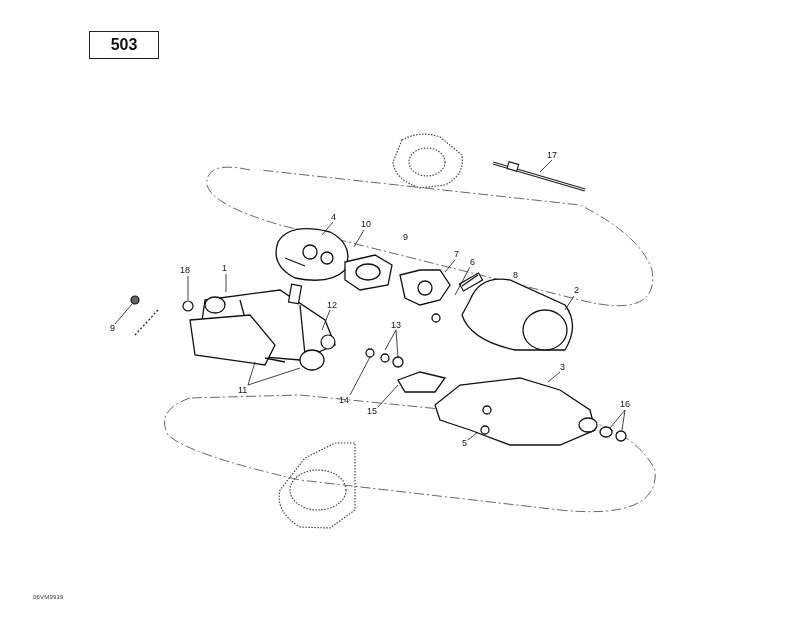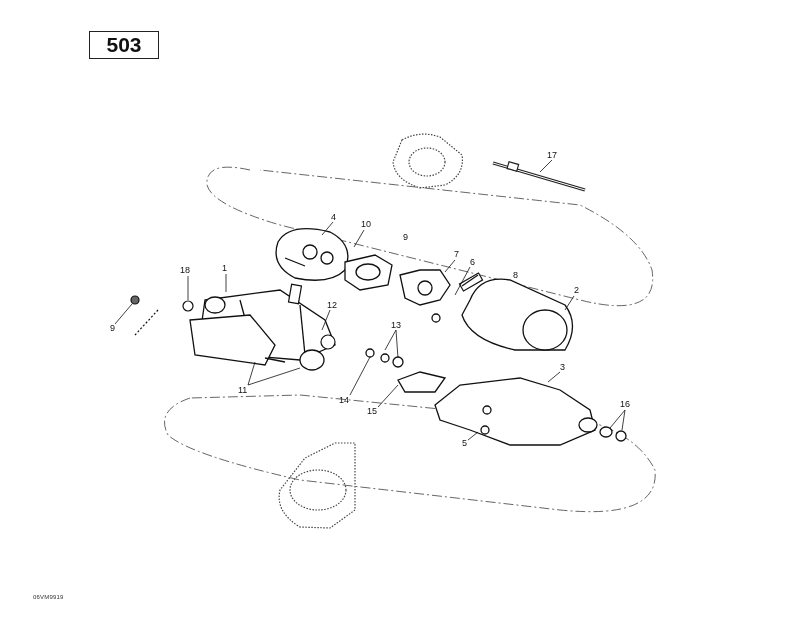--- a/index.html
+++ b/index.html
@@ -1,17 +1,17 @@
 <!DOCTYPE html>
 <html><head>
 <meta charset="utf-8">
 <style>
   html, body { margin: 0; padding: 0; background: #ffffff; }
   body { width: 800px; height: 619px; position: relative; overflow: hidden; font-family: "Liberation Sans", sans-serif; }
-  .page-num-box { position: absolute; left: 89px; top: 31px; width: 70px; height: 28px; border: 1.5px solid #222; box-sizing: border-box; display: flex; align-items: center; justify-content: center; font-weight: bold; font-size: 21px; color: #111; font-family: "Liberation Sans", sans-serif; }
+  .page-num-box { position: absolute; left: 89px; top: 31px; width: 70px; height: 28px; border: 1.5px solid #222; box-sizing: border-box; display: flex; align-items: center; justify-content: center; font-weight: bold; font-size: 16px; color: #111; font-family: "Liberation Sans", sans-serif; }
   .ref-code { position: absolute; left: 33px; top: 594px; font-size: 6px; color: #333; letter-spacing: 0.2px; }
   svg#diagram { position: absolute; left: 0; top: 0; }
   .callout { font-family: "Liberation Sans", sans-serif; font-size: 9px; fill: #111; }
 </style>
 </head>
 <body>
 
 <div class="page-num-box">503</div>
 
 <svg id="diagram" width="800" height="619" viewBox="0 0 800 619">

